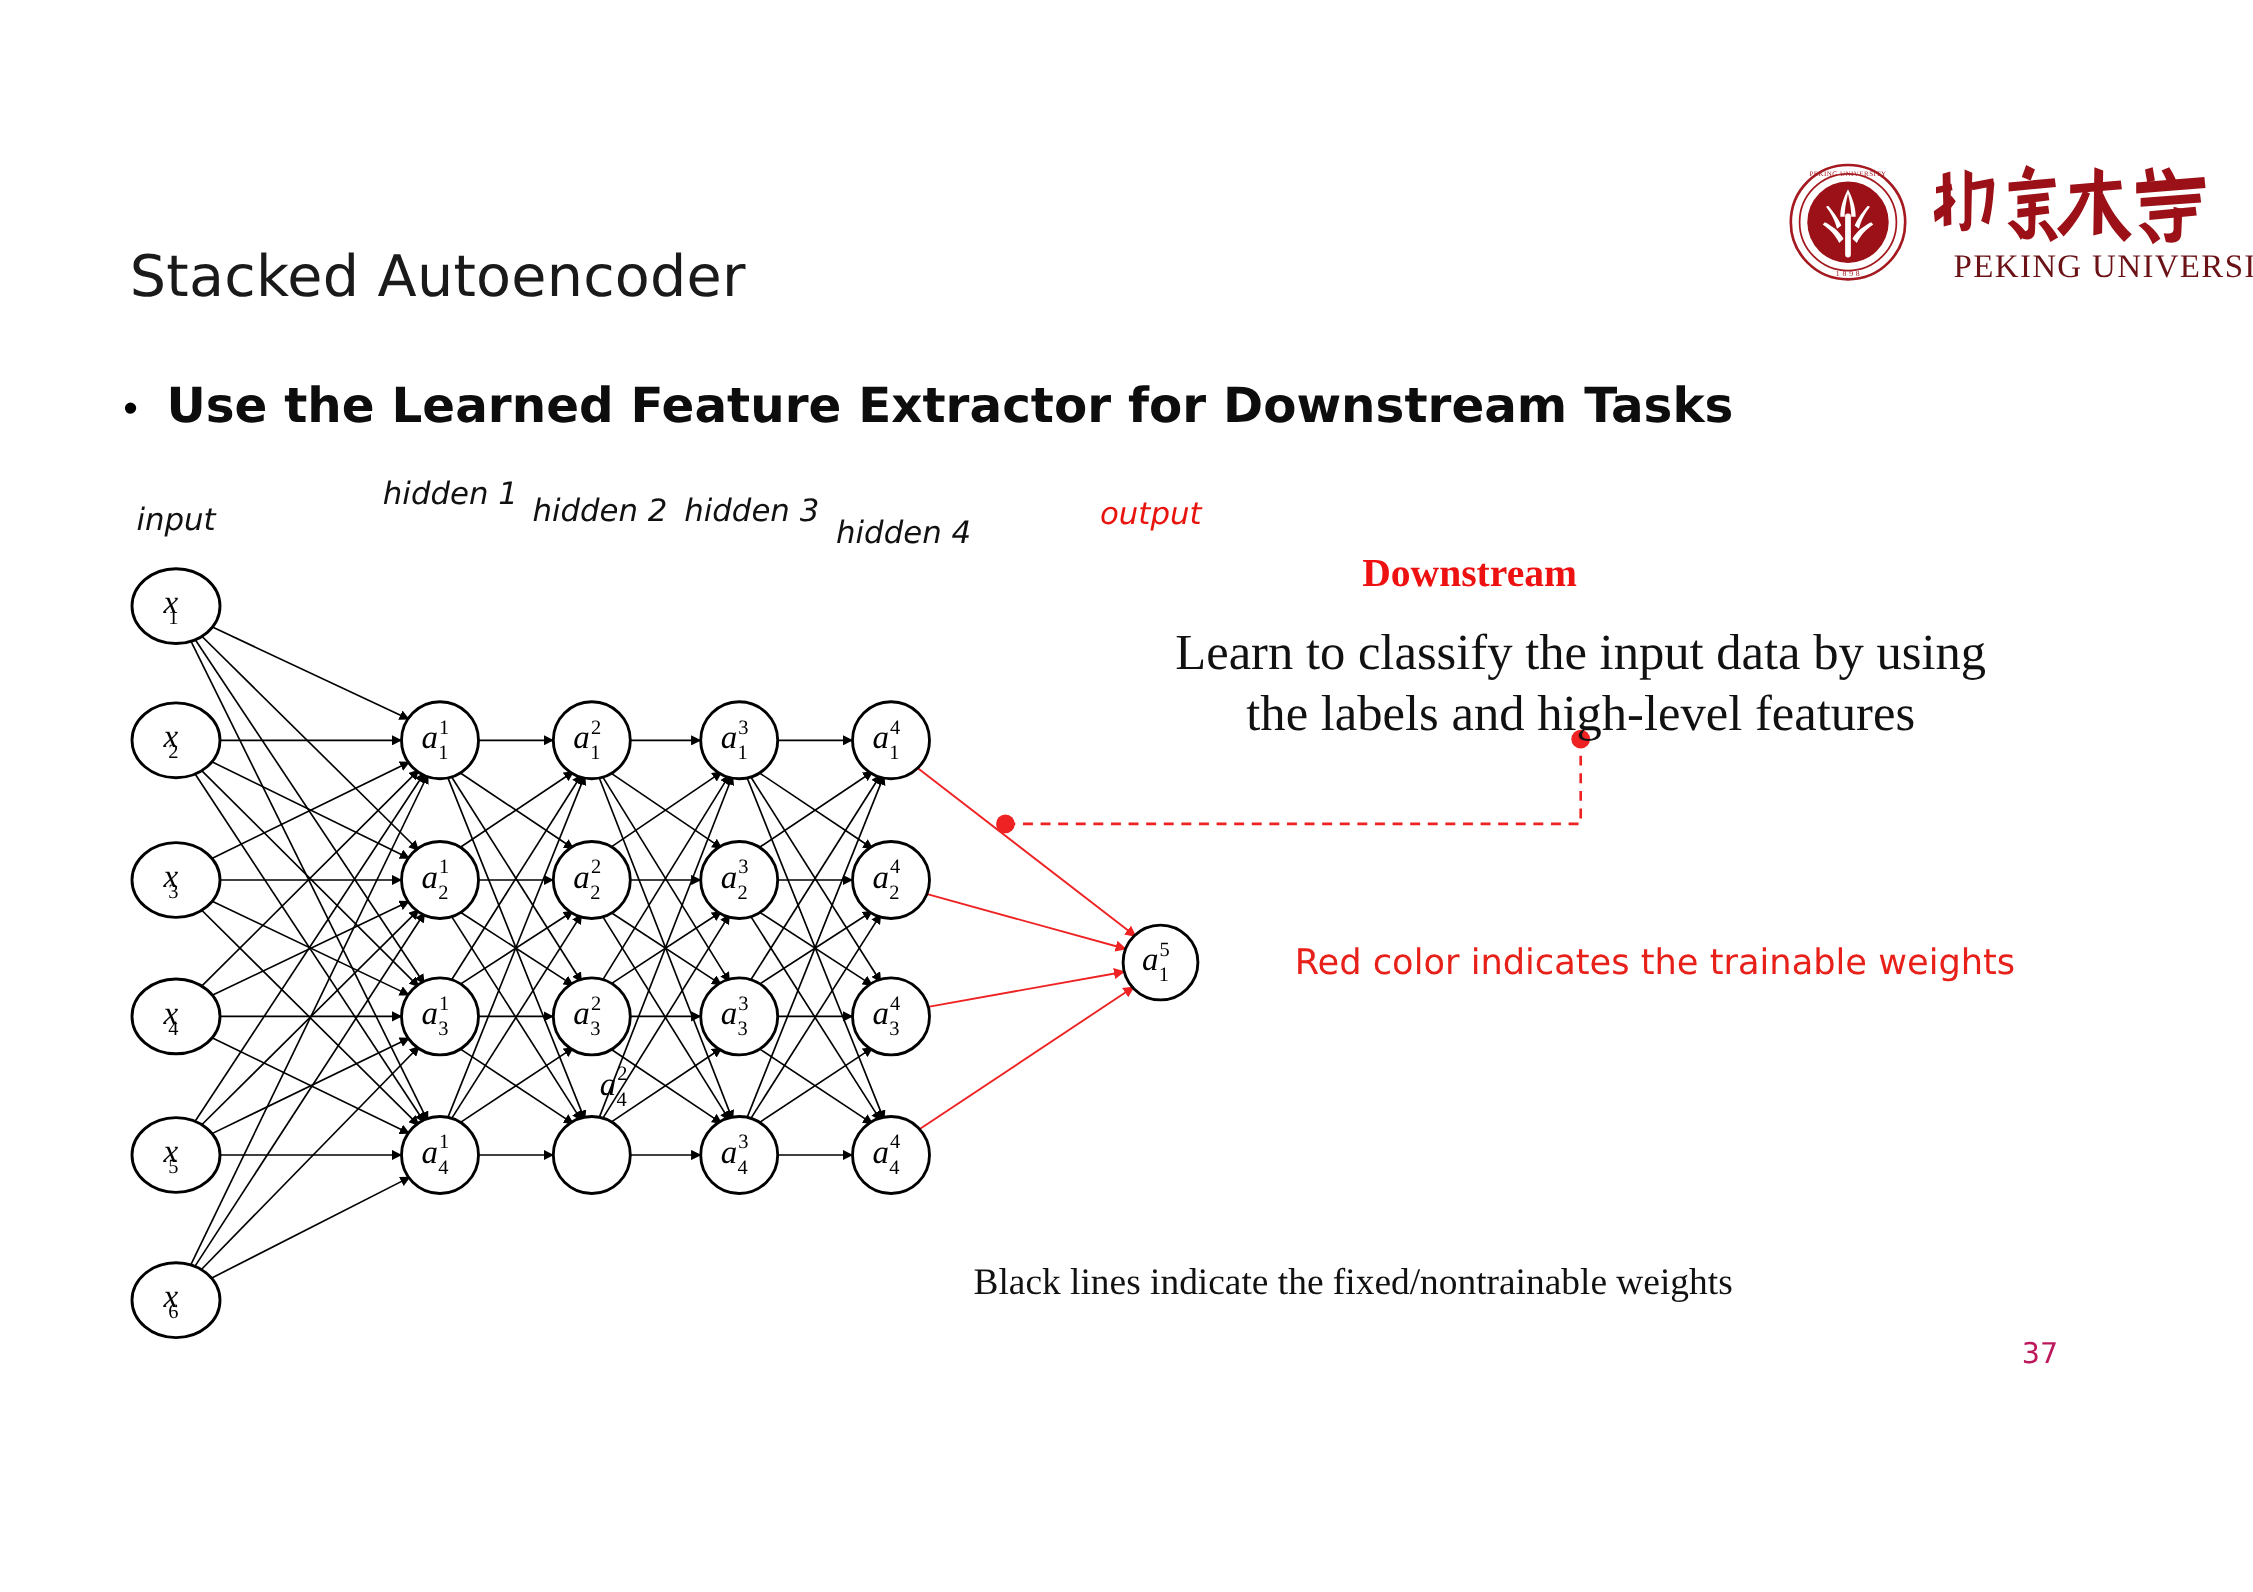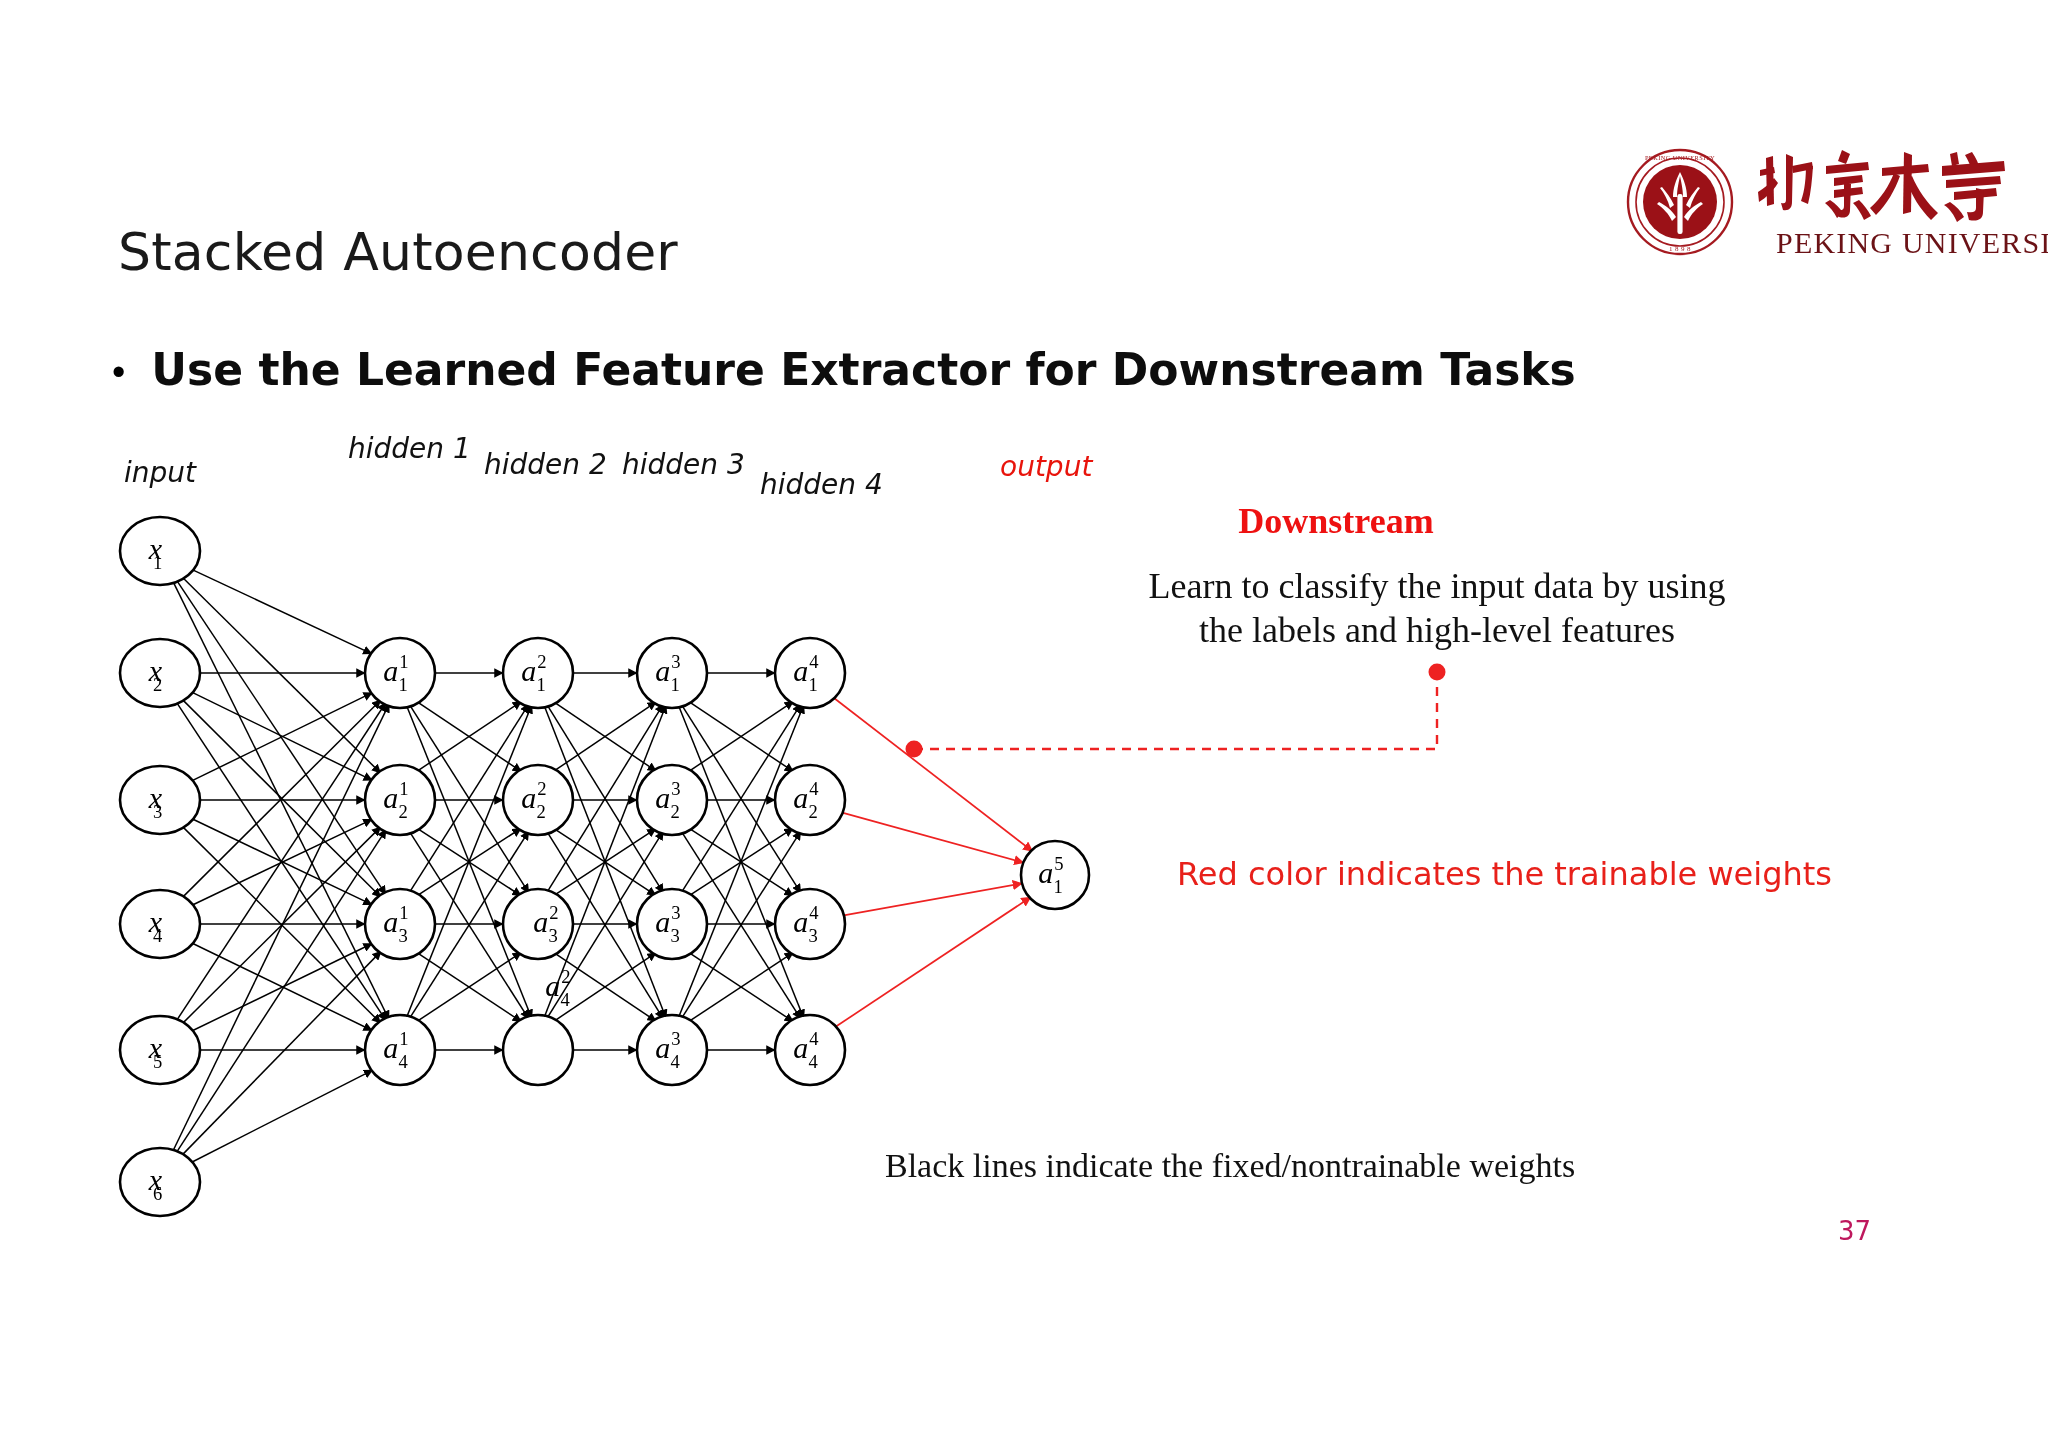--- a/index.html
+++ b/index.html
@@ -143,21 +143,21 @@
     white-space: nowrap;
   }
   #supervised-desc {
     position: absolute;
     left: 1437px;
     top: 565px;
     transform: translateX(-50%);
     width: 760px;
     text-align: center;
     font-family: "Liberation Serif", serif;
-    font-size: 36px;
+    font-size: 46px;
     line-height: 1.22;
     color: #111;
   }
   #red-note {
     position: absolute;
     left: 1177px;
     top: 855px;
     font-family: "DejaVu Sans", sans-serif;
     font-size: 32px;
     color: #e8201a;
@@ -374,21 +374,21 @@
     <div class="node-label" style="left: 160px; top: 800px;">x<sub>3</sub></div>
     <div class="node-label" style="left: 160px; top: 924px;">x<sub>4</sub></div>
     <div class="node-label" style="left: 160px; top: 1050px;">x<sub>5</sub></div>
     <div class="node-label" style="left: 160px; top: 1182px;">x<sub>6</sub></div>
     <div class="node-label" style="left: 400px; top: 673px;">a<sup>1</sup><sub>1</sub></div>
     <div class="node-label" style="left: 400px; top: 800px;">a<sup>1</sup><sub>2</sub></div>
     <div class="node-label" style="left: 400px; top: 924px;">a<sup>1</sup><sub>3</sub></div>
     <div class="node-label" style="left: 400px; top: 1050px;">a<sup>1</sup><sub>4</sub></div>
     <div class="node-label" style="left: 538px; top: 673px;">a<sup>2</sup><sub>1</sub></div>
     <div class="node-label" style="left: 538px; top: 800px;">a<sup>2</sup><sub>2</sub></div>
-    <div class="node-label" style="left: 550px; top: 924px; text-align: center;">a<sup>2</sup><sub>3</sub></div>
+    <div class="node-label" style="left: 538px; top: 924px; text-align: center;">a<sup>2</sup><sub>3</sub></div>
     <div class="node-label" style="left: 538px; top: 988px; margin-left: 24px;">a<sup>2</sup><sub>4</sub></div>
     <div class="node-label" style="left: 672px; top: 673px;">a<sup>3</sup><sub>1</sub></div>
     <div class="node-label" style="left: 672px; top: 800px;">a<sup>3</sup><sub>2</sub></div>
     <div class="node-label" style="left: 672px; top: 924px;">a<sup>3</sup><sub>3</sub></div>
     <div class="node-label" style="left: 672px; top: 1050px;">a<sup>3</sup><sub>4</sub></div>
     <div class="node-label" style="left: 810px; top: 673px;">a<sup>4</sup><sub>1</sub></div>
     <div class="node-label" style="left: 810px; top: 800px;">a<sup>4</sup><sub>2</sub></div>
     <div class="node-label" style="left: 810px; top: 924px;">a<sup>4</sup><sub>3</sub></div>
     <div class="node-label" style="left: 810px; top: 1050px;">a<sup>4</sup><sub>4</sub></div>
     <div class="node-label" style="left: 1055px; top: 875px;">a<sup>5</sup><sub>1</sub></div>

